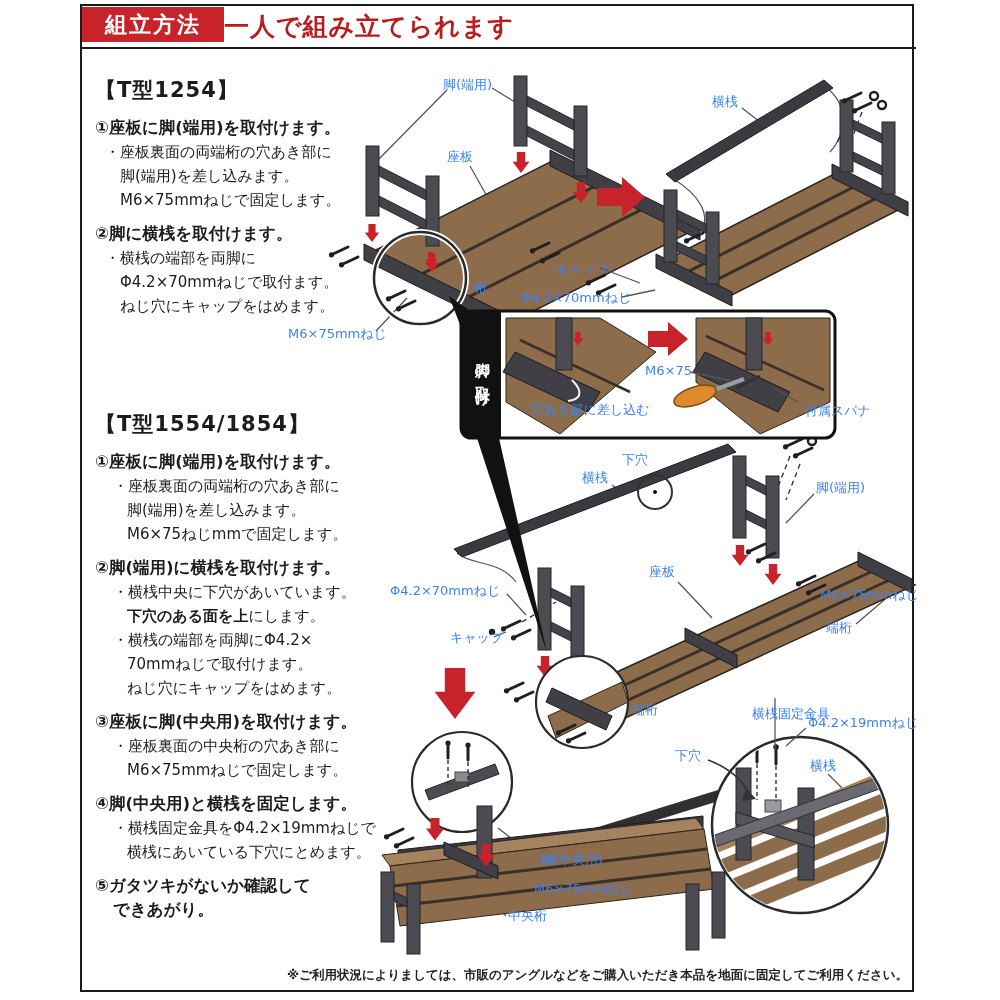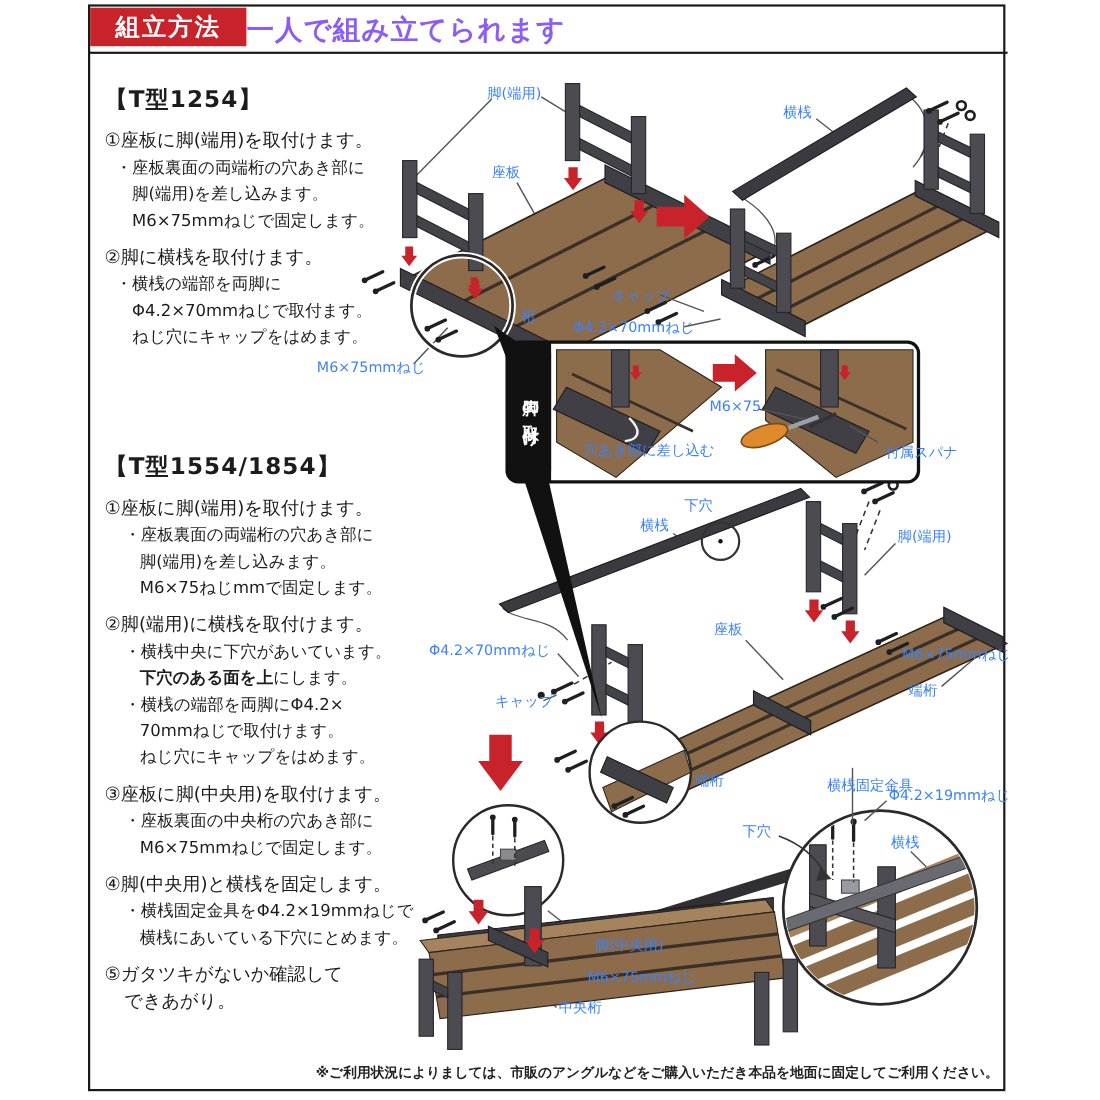--- a/index.html
+++ b/index.html
@@ -19,26 +19,26 @@
     position:absolute;left:80px;top:47px;width:836px;height:0;
     border-top:2px solid var(--frame);
   }
   .badge{
     position:absolute;left:82px;top:7px;width:142px;height:35px;
     background:var(--accent);color:#fff;font-weight:bold;font-size:22px;
     display:flex;align-items:center;justify-content:center;letter-spacing:2px;
   }
   .page-title{
     position:absolute;left:224px;top:10px;font-size:25px;font-weight:bold;
-    color:#8b5cf6;letter-spacing:1px;
+    color:#b91c1c;letter-spacing:1px;
   }
   .section{position:absolute;left:95px;width:300px;}
   .sec-title{font-size:21px;font-weight:bold;margin-bottom:12px;letter-spacing:1px;}
   .step{margin-top:10px;}
-  .step-h{font-size:16.5px;font-weight:normal;line-height:24px;}
+  .step-h{font-size:16.5px;font-weight:bold;line-height:24px;}
   .step-l{font-size:15px;line-height:24px;padding-left:10px;}
   .step-l.cont{padding-left:25px;}
   .step-l .b{font-weight:bold;}
   .dlabel{
     position:absolute;font-size:13px;color:#3b82f6;white-space:nowrap;z-index:5;
   }
   .tab-label{
     position:absolute;left:466px;top:320px;width:32px;height:112px;z-index:6;
     color:#fff;font-size:15px;font-weight:bold;
     writing-mode:vertical-rl;text-orientation:upright;letter-spacing:3px;

